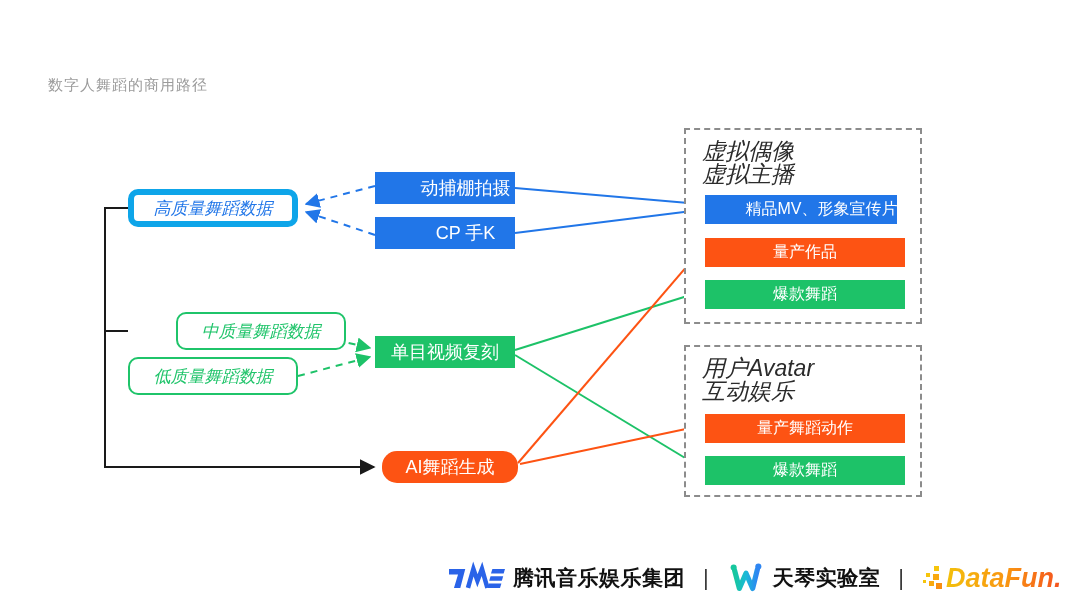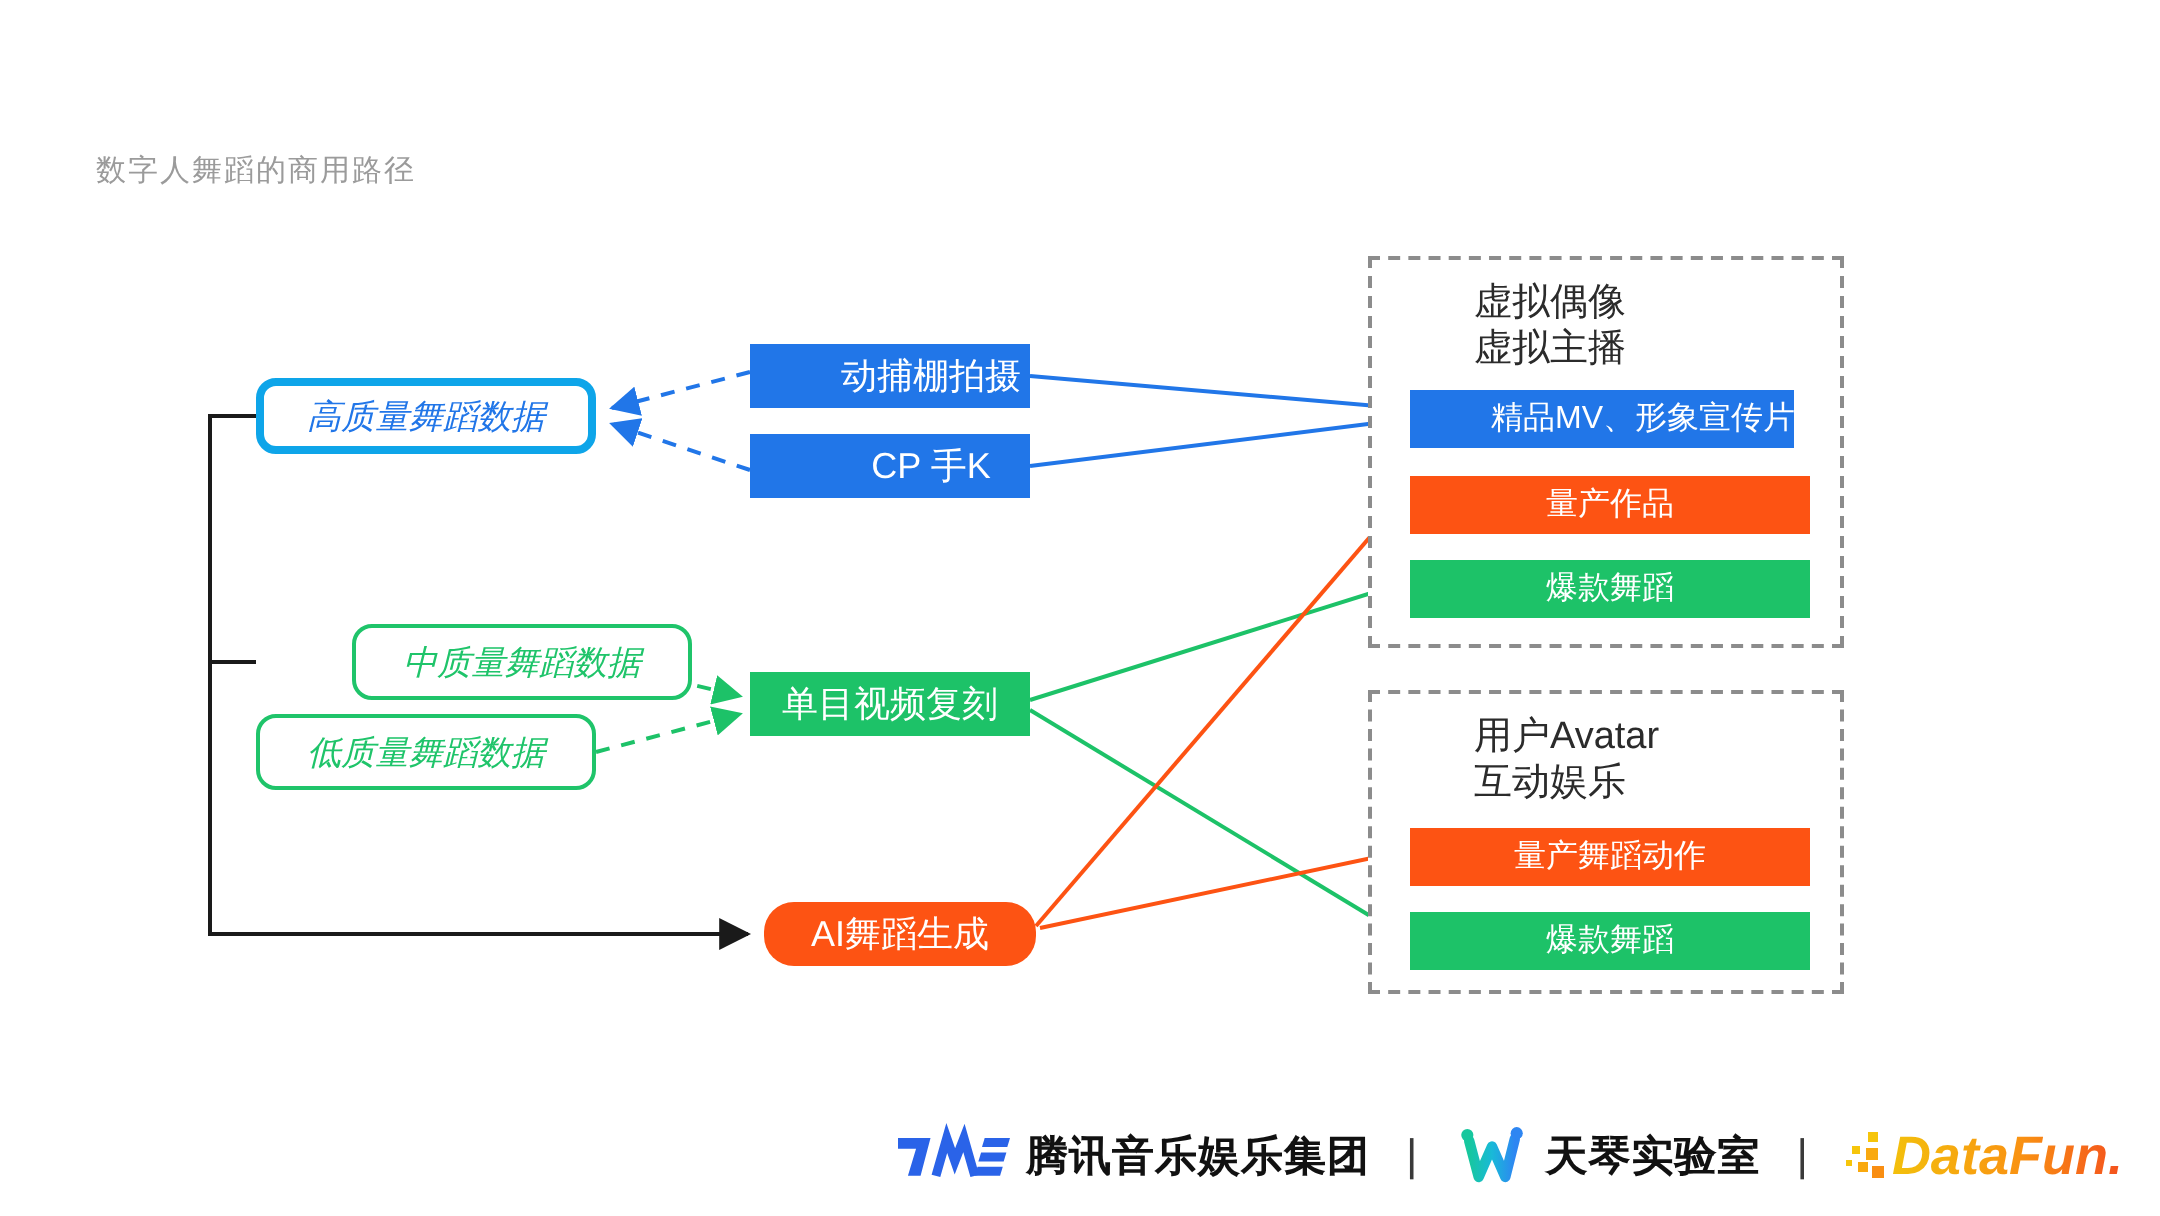--- a/index.html
+++ b/index.html
@@ -14,34 +14,34 @@
   .subtitle{
     position:absolute;left:48px;top:76px;font-size:15px;color:#9b9b9b;letter-spacing:1px;
   }
   svg.wires{position:absolute;left:0;top:0;width:1080px;height:608px;pointer-events:none;}
 
   .node{
     position:absolute;display:flex;align-items:center;justify-content:center;
     box-sizing:border-box;white-space:nowrap;
   }
   .outline{border-radius:10px;background:#fff;font-style:italic;font-weight:500;font-size:17px;}
-  .outline.blue{border:4px solid #0ea5e9;color:#2176E8;}
+  .outline.blue{border:6px solid #0ea5e9;color:#2176E8;}
   .outline.green{border:2px solid #1FC46A;color:#1FC46A;}
   .fill{color:#fff;font-size:18px;}
   .fill.blue{background:#2176E8;padding-left:41px;}
   .fill.green{background:#1DC268;}
   .fill.orange{background:#FD5313;}
   .fill.small{font-size:16px;}
 
   .group{
     position:absolute;box-sizing:border-box;border:2px dashed #8c8c8c;background:#fff;
   }
   .group-title{
-    position:absolute;left:16px;top:10px;font-size:19px;font-weight:500;
-    color:#2b2b2b;line-height:23px;white-space:pre-line;margin-left:35px;
+    position:absolute;left:16px;top:10px;font-size:23px;font-style:italic;font-weight:500;
+    color:#2b2b2b;line-height:23px;white-space:pre-line;
   }
 
   .footer{
     position:absolute;left:449px;top:556px;height:44px;display:flex;align-items:center;
   }
   .footer .brandtext{font-size:21px;font-weight:700;color:#111;letter-spacing:.5px;margin-left:8px;white-space:nowrap;}
   .footer .sep{font-size:22px;color:#3a3a3a;margin:0 18px;font-weight:400;}
   .datafun-wrap{display:flex;align-items:flex-end;}
   .datafun-text{
     font-size:27px;font-weight:700;font-style:italic;letter-spacing:0;

